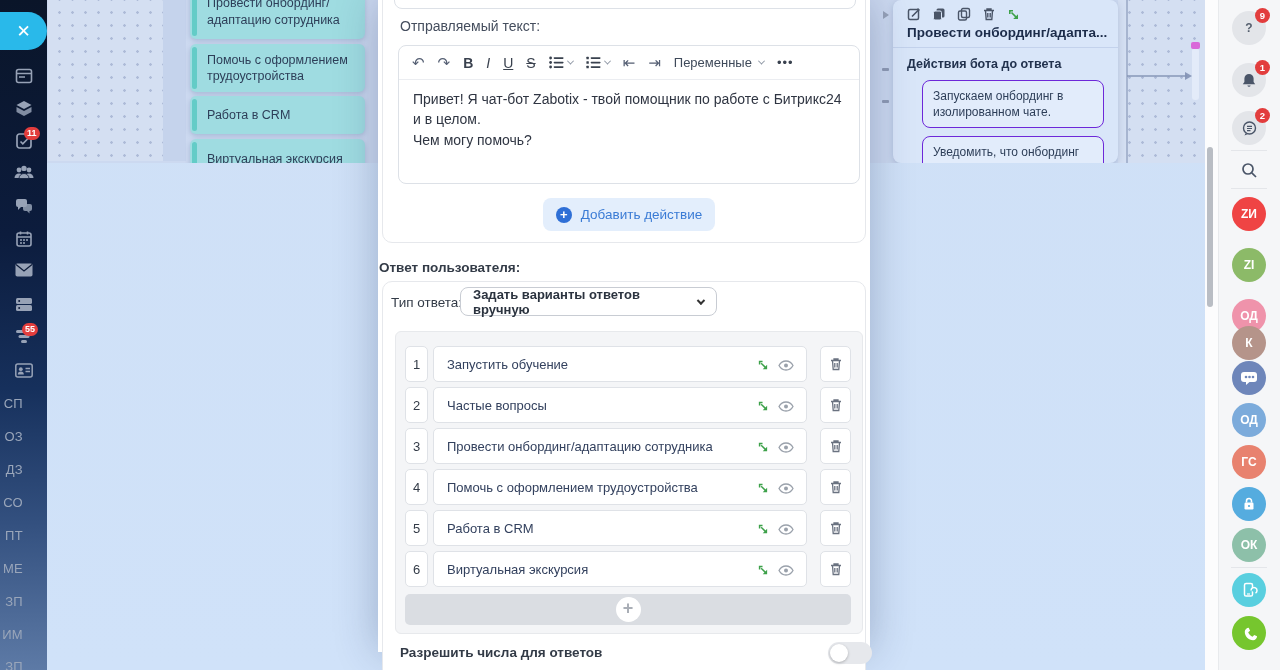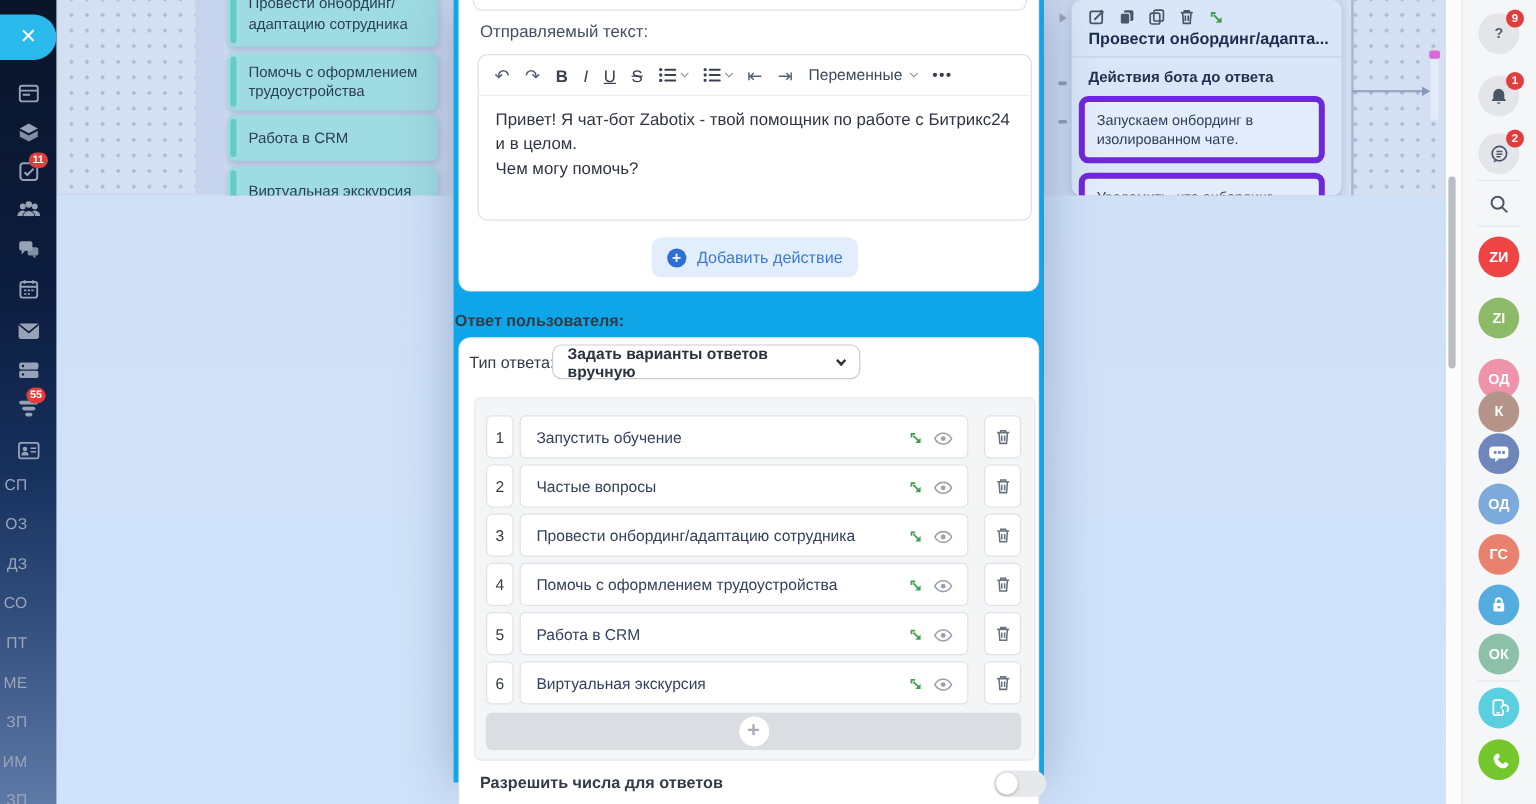--- a/index.html
+++ b/index.html
@@ -5,21 +5,21 @@
   html,body{margin:0;padding:0;background:#9fb4d4;}
   *{box-sizing:border-box;font-family:"Liberation Sans","DejaVu Sans",sans-serif;}
   .app{position:relative;width:1280px;height:670px;overflow:hidden;background:#cfe0f7;}
   .abs{position:absolute;}
 
   
   .lsb{left:0;top:0;width:47px;height:670px;
     background:linear-gradient(180deg,#0a1529 0%,#0c1c3d 35%,#16305c 58%,#33507f 78%,#5d7aa6 100%);z-index:30;}
   .close-btn{left:0;top:12px;width:47px;height:38px;background:#29b9ea;border-radius:0 20px 20px 0;
     color:#fff;font-size:17px;display:flex;align-items:center;justify-content:center;cursor:pointer;}
-  .lsb-ic{left:0;width:47px;height:22px;display:flex;justify-content:center;color:#97a2b6;align-items:flex-end;}
+  .lsb-ic{left:0;width:47px;height:22px;display:flex;justify-content:center;color:#97a2b6;}
   .lsb-txt{left:0;width:23px;text-align:right;color:#9aa6ba;font-size:13px;font-weight:normal;letter-spacing:.3px;}
   .badge{position:absolute;background:#e23d3d;color:#fff;font-weight:bold;border-radius:8px;
     font-size:9px;line-height:13px;min-width:14px;height:13px;padding:0 3px;text-align:center;}
 
   
   .canvas-bottom{left:47px;top:0;width:1158px;height:670px;background:linear-gradient(180deg,#cfe0f6,#d0e2f9);}
   .canvas-top{left:47px;top:0;width:1158px;height:163px;background:#ccd9f0;overflow:hidden;}
   .dots{background-image:radial-gradient(rgba(148,163,198,.6) 1.3px,transparent 1.45px);
     background-size:13px 13px;background-position:5px 6px;background-color:#d4dff2;}
 
@@ -27,28 +27,28 @@
     padding:4px 8px 4px 17px;color:#2d3e58;font-size:12.5px;line-height:1.32;
     box-shadow:0 2px 5px rgba(60,90,140,.25);}
   .teal-card::before{content:"";position:absolute;left:2px;top:3px;bottom:3px;width:5px;border-radius:3px;background:#63ccc7;}
 
   .node-card{left:846px;top:0;width:225px;height:163px;background:#d9e6f9;border-radius:8px;
     box-shadow:0 2px 7px rgba(60,80,130,.22);overflow:hidden;}
   .nc-icons{display:flex;gap:11px;padding:7px 14px 4px;color:#4a5568;align-items:center;}
   .nc-title{padding:0 14px 7px;font-weight:bold;font-size:13.5px;color:#1c2c4a;border-bottom:1px solid #c3d2ec;
     white-space:nowrap;overflow:hidden;}
   .nc-sec{padding:9px 14px 6px;font-weight:bold;font-size:12.5px;color:#22324e;}
-  .nc-box{margin:3px 14px 8px 6px;background:#e2ecfb;border:5px solid #6d28d9;border-radius:8px;
+  .nc-box{margin:3px 14px 8px 29px;background:#e2ecfb;border:1px solid #6d28d9;border-radius:8px;
     padding:7px 10px;font-size:12px;color:#2d3e58;line-height:1.35;}
 
   .conn-dash{width:7px;height:3px;background:#8f9bb5;border-radius:1px;}
   .conn-tri{width:0;height:0;border-top:4px solid transparent;border-bottom:4px solid transparent;border-left:6px solid #97a2b8;}
 
   
-  .modal{left:378px;top:0;width:492px;height:652px;background:#0ea5e9;z-index:20;
+  .modal{left:378px;top:0;width:492px;height:652px;background:#ffffff;z-index:20;
     box-shadow:0 0 40px rgba(30,50,95,.30);}
   .mcard{position:absolute;left:4px;width:484px;background:#fff;border:1px solid #e6e8ec;border-radius:10px;}
   .mlabel{font-weight:bold;color:#333b47;font-size:13.5px;}
   .editor{position:absolute;left:15px;width:462px;border:1px solid #dde1e7;border-radius:8px;background:#fff;}
   .etb{height:34px;display:flex;align-items:center;gap:13px;padding:0 13px;border-bottom:1px solid #ebedf1;color:#525c6b;}
   .etb b,.etb i,.etb u,.etb s{font-size:14px;color:#39414e;}
   .etb .arr{font-family:"DejaVu Sans",sans-serif;font-size:15px;color:#566074;}
   .chev{display:inline-block;width:6px;height:6px;border-right:1.5px solid currentColor;border-bottom:1.5px solid currentColor;
     transform:rotate(45deg) translate(-1px,-1px);}
   .chev-sm{width:5px;height:5px;color:#8b94a1;}

